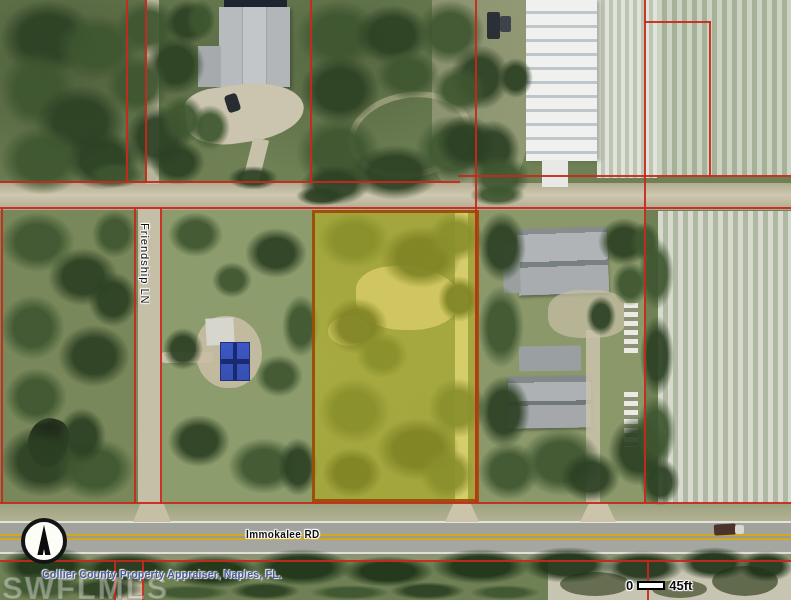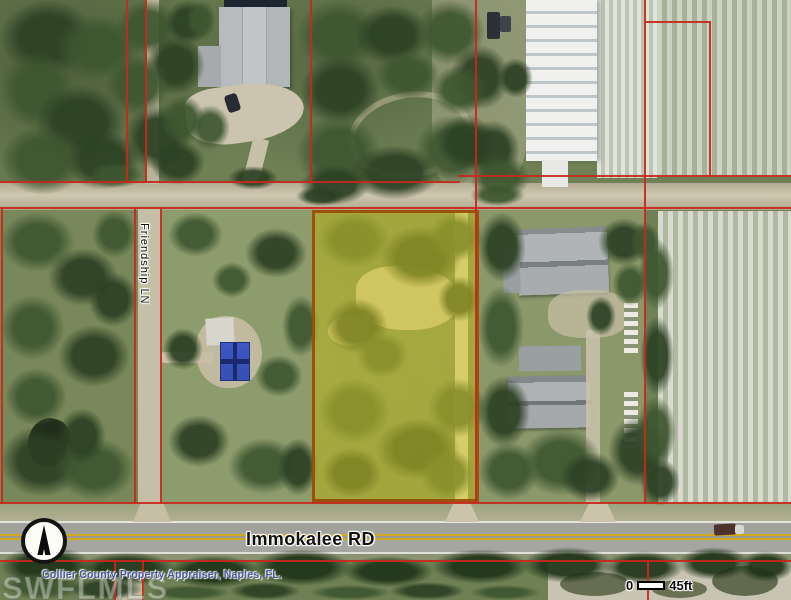--- a/index.html
+++ b/index.html
@@ -15,21 +15,21 @@
   .layer{position:absolute;inset:0;}
   #features{z-index:2;} #treelayer{z-index:5;}
   #highlight-parcel{position:absolute;z-index:6;left:312px;top:210px;width:167px;height:292px;
     background:rgba(219,207,38,.48);border:3px solid rgba(154,72,2,.9);box-sizing:border-box;}
   #redlines{z-index:7;}
   .redline{position:absolute;background:rgba(200,40,28,.92);}
   .maplabel{position:absolute;z-index:9;color:#101010;font-weight:700;
     text-shadow:0 0 2px #fff,0 0 2px #fff,1px 1px 1px #fff,-1px -1px 1px #fff,1px -1px 1px #fff,-1px 1px 1px #fff;}
   #label-friendship{left:139px;top:223px;font-size:11px;font-weight:400;letter-spacing:1px;
     writing-mode:vertical-rl;}
-  #label-immokalee{left:246px;top:529px;font-size:18px;letter-spacing:.4px;}
+  #label-immokalee{left:246px;top:529px;font-size:10px;letter-spacing:.4px;}
   #compass{position:absolute;z-index:9;left:21px;top:518px;width:46px;height:46px;border-radius:50%;
     background:#fdfdf8;border:4px solid #141414;box-sizing:border-box;}
   #compass .needle{position:absolute;left:4px;top:2px;width:30px;height:33px;background:#0c0c0c;
     clip-path:polygon(50% 2%,72% 94%,54% 94%,50% 76%,46% 94%,28% 94%);}
   #scalebar{position:absolute;z-index:9;left:626px;top:578px;display:flex;align-items:center;
     color:#0d0d0d;font-size:13px;font-weight:700;
     text-shadow:0 0 2px #fff,1px 1px 1px #fff,-1px -1px 1px #fff,1px -1px 1px #fff,-1px 1px 1px #fff;}
   #scalebar .bar{width:24px;height:5px;background:#fff;border:2px solid #000;margin:0 4px;}
   #watermark{position:absolute;z-index:8;left:2px;top:571px;font-size:31px;font-weight:700;letter-spacing:2px;
     color:rgba(238,238,232,.42);-webkit-text-stroke:1px rgba(100,110,95,.45);white-space:nowrap;}

